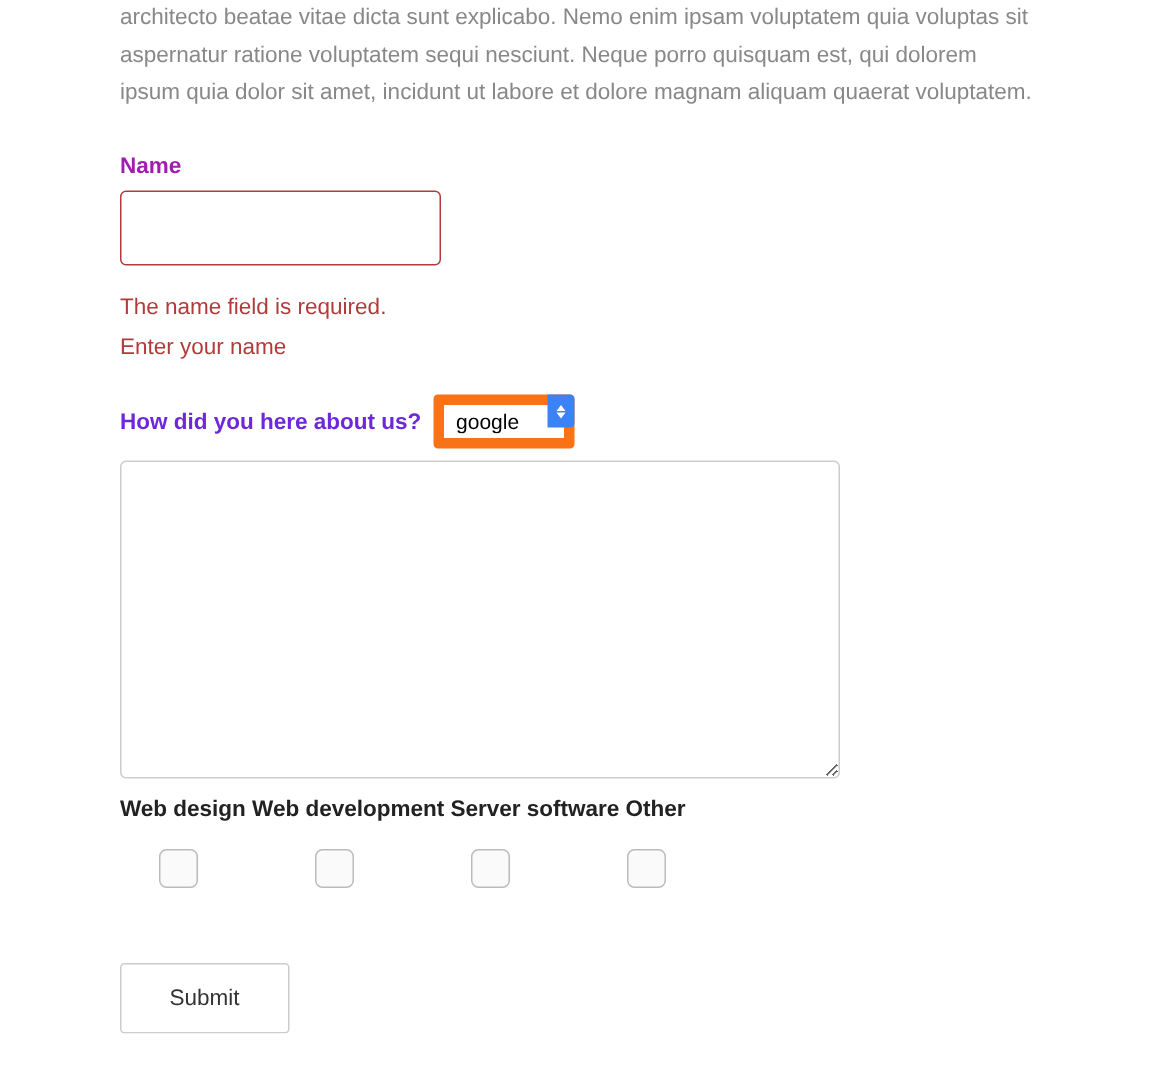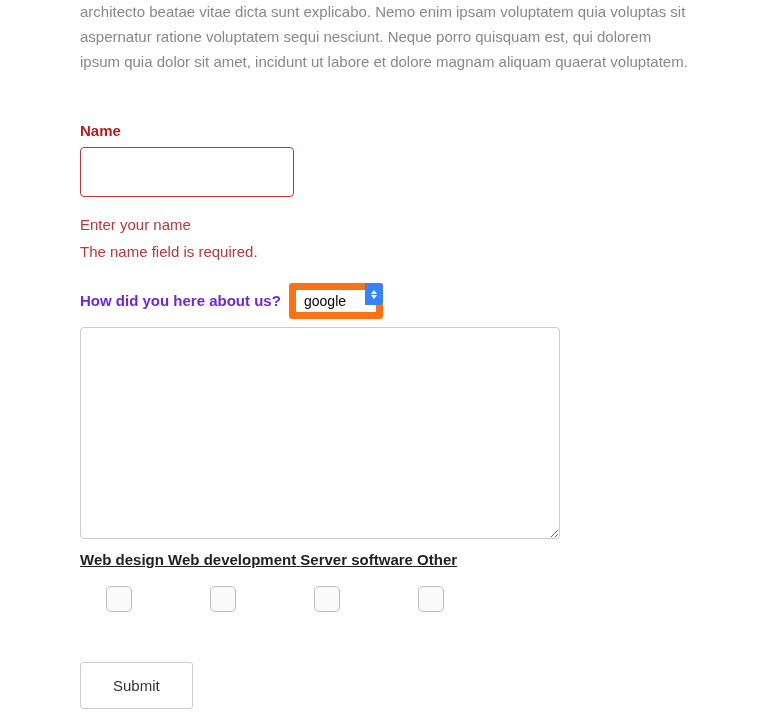--- a/index.html
+++ b/index.html
@@ -12,28 +12,28 @@
       font-size: 15px;
       color: #333;
       padding: 0 80px;
       width: 768px;
       background: #fff;
     }
     .intro-text {
       color: #888;
       line-height: 1.65;
       font-size: 15px;
-      margin-bottom: 48px;
+      margin-bottom: 28px;
     }
     .form-group {
       margin-bottom: 12px;
     }
     .label {
       font-weight: 700;
-      color: #b91c1c;
+      color: #a21caf;
       display: block;
       margin-bottom: 8px;
       font-size: 15px;
     }
     .label-inline {
       font-weight: 700;
       color: #6d28d9;
       font-size: 15px;
       display: inline;
     }
@@ -112,21 +112,20 @@
       resize: both;
       outline: none;
       display: block;
     }
     .checkbox-labels-row {
       font-weight: 700;
       color: #222;
       font-size: 15px;
       margin-top: 12px;
       margin-bottom: 18px;
-      text-decoration: underline;
     }
     .checkbox-row {
       display: flex;
       gap: 78px;
       padding-left: 26px;
       margin-bottom: 50px;
     }
     .checkbox {
       width: 26px;
       height: 26px;
@@ -153,22 +152,22 @@
 <body>
 
 
 
 <p class="intro-text">architecto beatae vitae dicta sunt explicabo. Nemo enim ipsam voluptatem quia voluptas sit aspernatur ratione voluptatem sequi nesciunt. Neque porro quisquam est, qui dolorem ipsum quia dolor sit amet, incidunt ut labore et dolore magnam aliquam quaerat voluptatem.</p>
 
 <div class="form-group">
   <label class="label">Name</label>
   <input type="text" class="name-input" value="" style="">
   <div class="error-text">
+    <div>The name field is required.</div>
     <div>Enter your name</div>
-    <div>The name field is required.</div>
   </div>
 </div>
 
 <div class="inline-row">
   <span class="label-inline">How did you here about us?</span>
   <span class="select-wrapper">
     <select class="select-field">
       <option>google</option>
     </select>
     <span class="select-arrow"></span>

